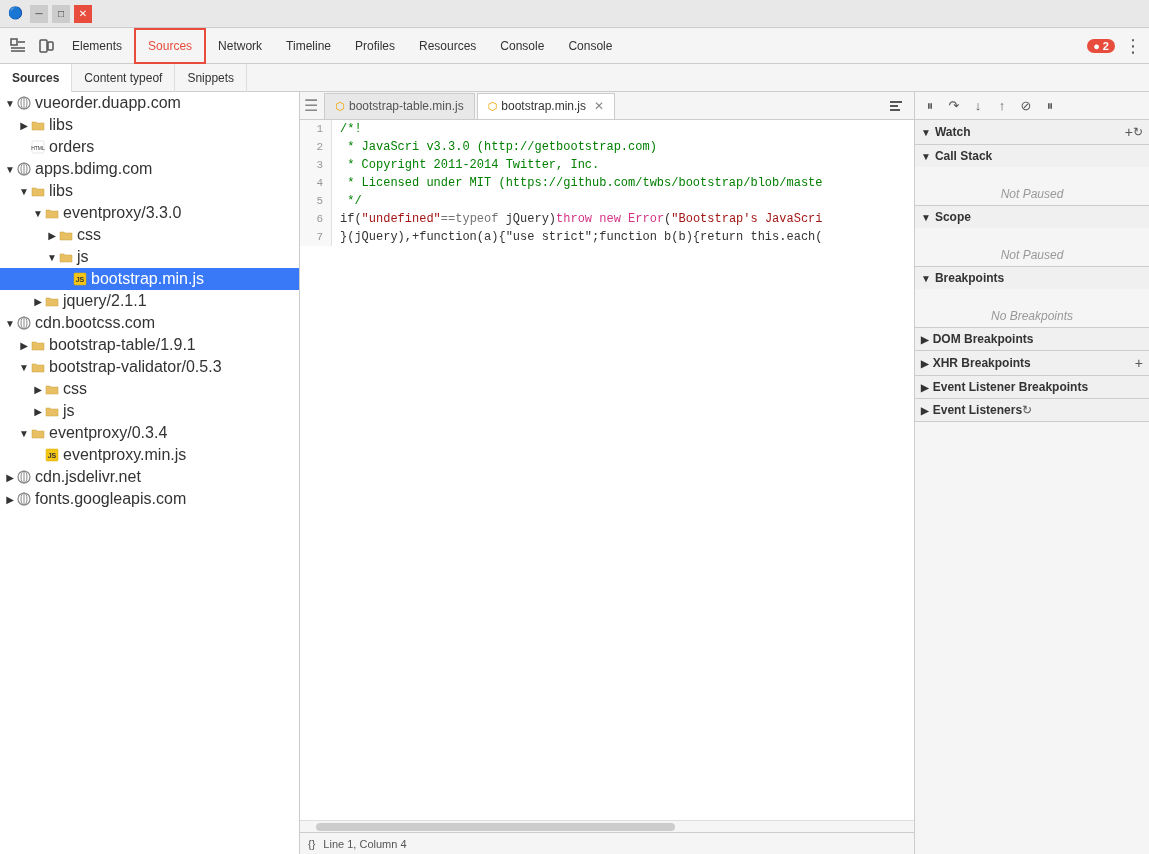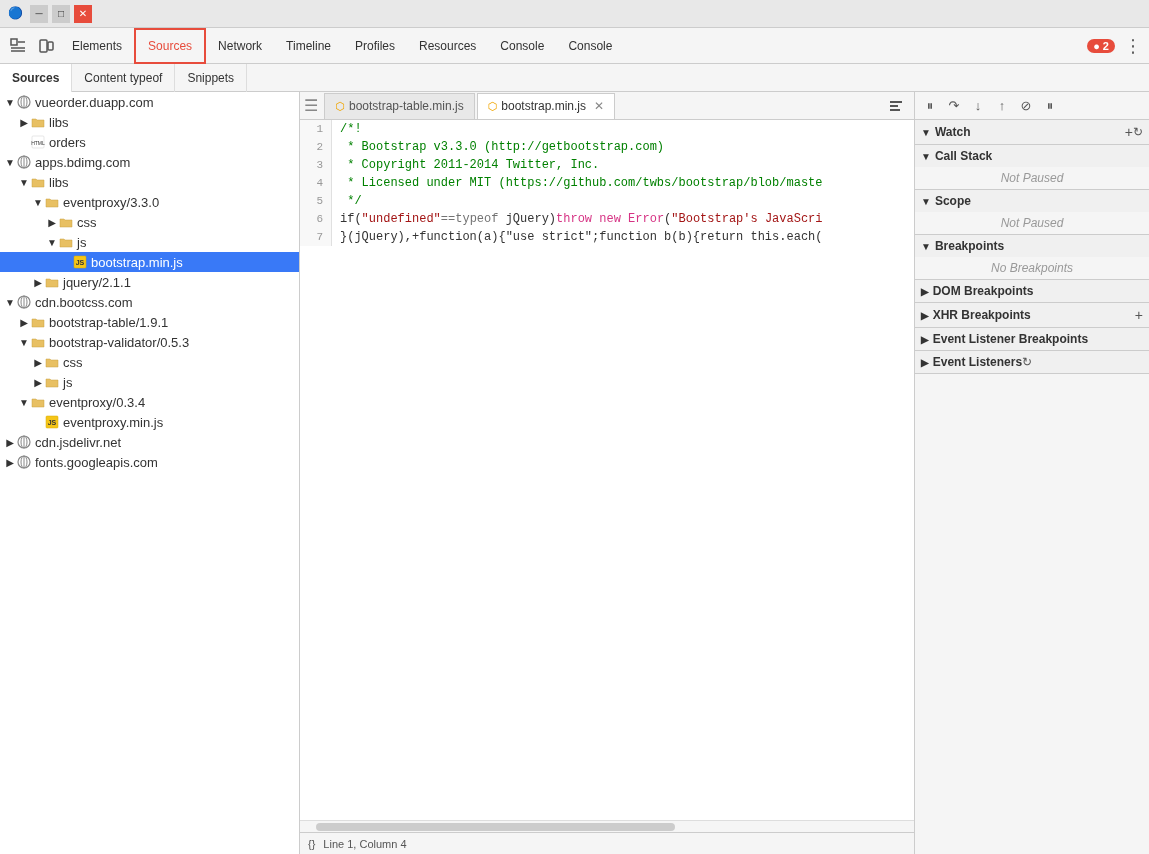--- a/index.html
+++ b/index.html
@@ -141,21 +141,21 @@
     .tree-item.selected { background: #3979f7; color: white; }
     .tree-item .indent { display: inline-block; }
     .tree-item .toggle {
       width: 12px; display: inline-flex; align-items: center; justify-content: center;
       font-size: 10px; flex-shrink: 0;
     }
     .tree-icon {
       width: 16px; height: 16px; display: inline-flex; align-items: center; justify-content: center;
       margin-right: 3px; flex-shrink: 0; font-size: 12px;
     }
-    .tree-label { font-size: 13px; }
+    .tree-label { font-size: 16px; }
 
     
     .middle-panel {
       flex: 1;
       display: flex;
       flex-direction: column;
       overflow: hidden;
       background: #fff;
     }
     .editor-tabs {
@@ -282,20 +282,21 @@
     .section-refresh-btn {
       background: none; border: none; cursor: pointer;
       font-size: 12px; color: #555;
     }
     .section-content {
       padding: 4px 8px;
       font-size: 12px;
       color: #999;
       font-style: italic;
       text-align: center;
+      margin-top: 16px;
     }
 
     
     ::-webkit-scrollbar { width: 8px; height: 8px; }
     ::-webkit-scrollbar-track { background: #f1f1f1; }
     ::-webkit-scrollbar-thumb { background: #bbb; border-radius: 4px; }
   </style>
 </head>
 <body>
 
@@ -582,21 +583,21 @@
       </div>
 
       <div class="editor-area">
 
       <div class="code-line">
             <span class="line-num">1</span>
             <span class="line-content" style="color: rgb(0, 128, 0);">/*!</span>
           </div>
           <div class="code-line">
             <span class="line-num">2</span>
-            <span class="line-content" style="color: rgb(0, 128, 0);"> * Bootstrap v3.3.0 (http://getbootstrap.com)</span>
+            <span class="line-content" style="color: rgb(0, 128, 0);"> * JavaScri v3.3.0 (http://getbootstrap.com)</span>
           </div>
           <div class="code-line">
             <span class="line-num">3</span>
             <span class="line-content" style="color: rgb(0, 128, 0);"> * Copyright 2011-2014 Twitter, Inc.</span>
           </div>
           <div class="code-line">
             <span class="line-num">4</span>
             <span class="line-content" style="color: rgb(0, 128, 0);"> * Licensed under MIT (https://github.com/twbs/bootstrap/blob/maste</span>
           </div>
           <div class="code-line">

